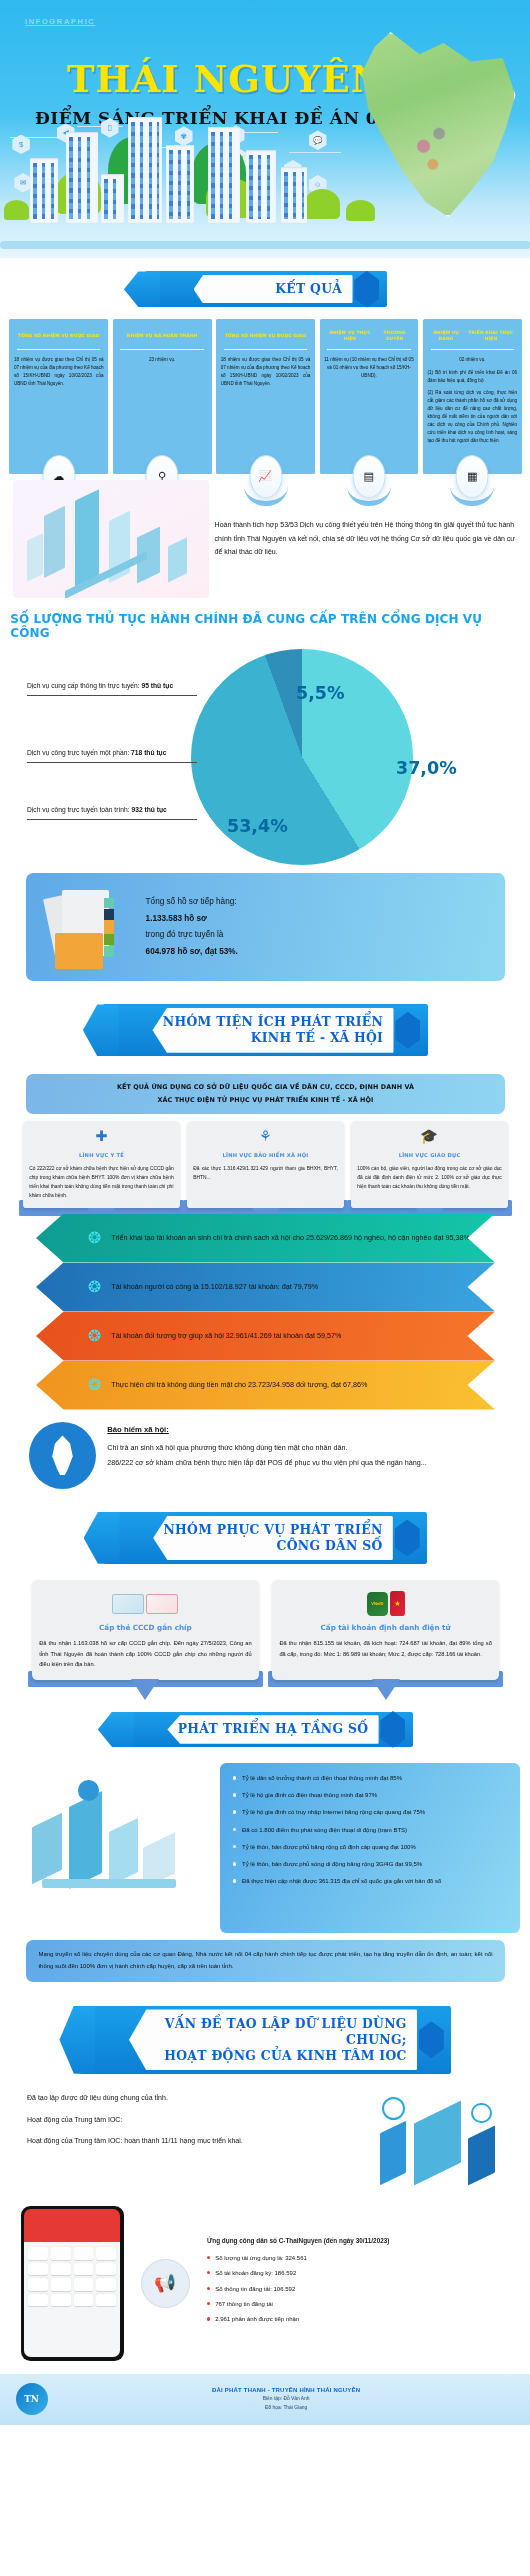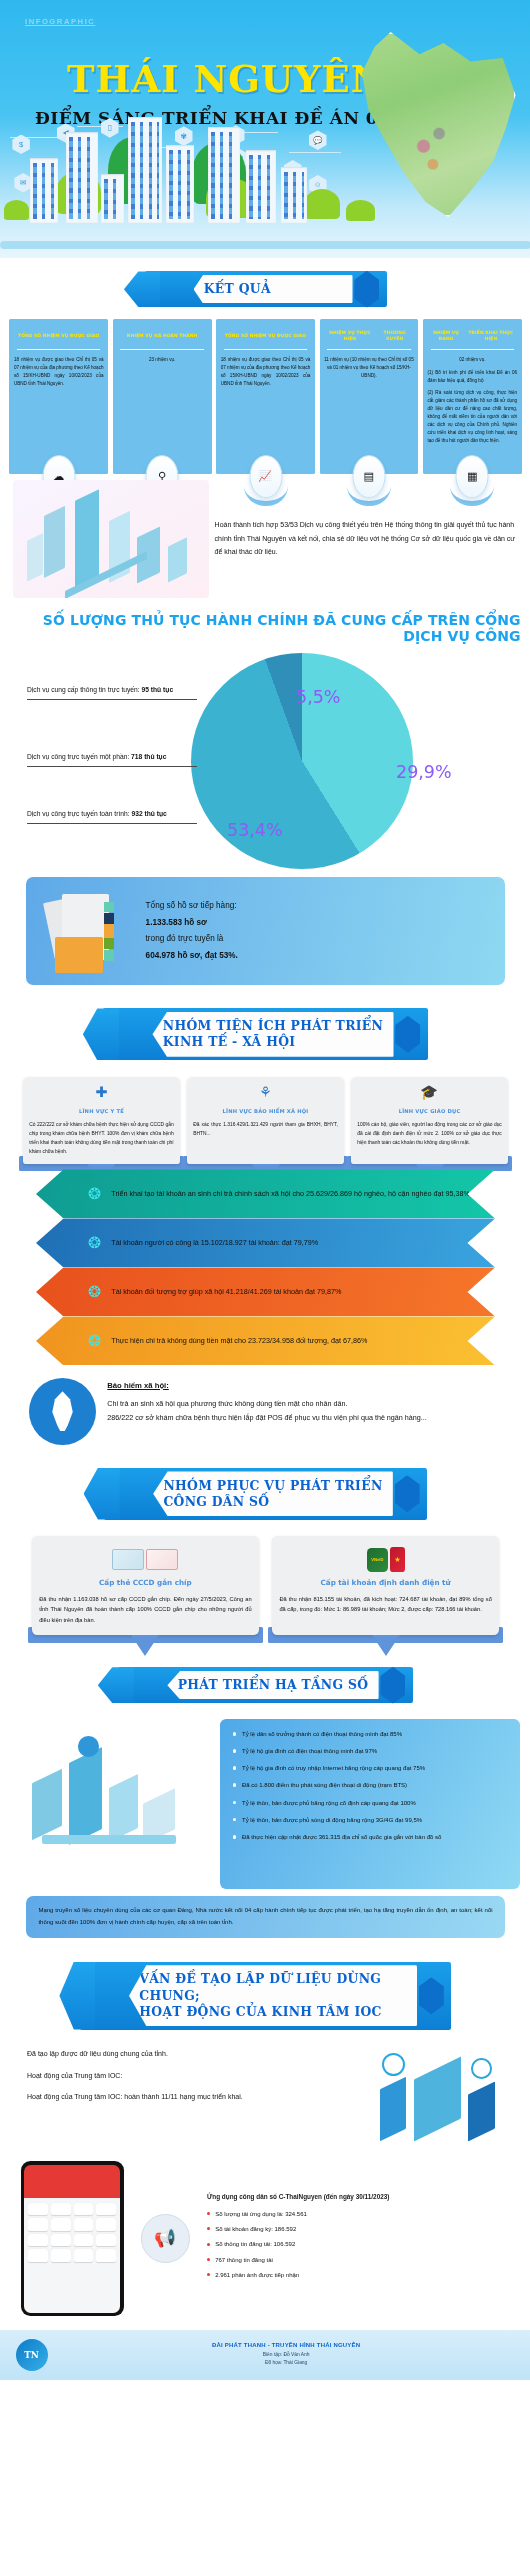--- a/index.html
+++ b/index.html
@@ -90,21 +90,21 @@
     background:linear-gradient(180deg,#1a9eea,#0c7fd4);
     padding:3.6px 34px 3.6px 49px; border-radius:2.1px;
   }
   .banner::before{
     content:""; position:absolute; left:-20.6px; top:0; width:36px; height:100%;
     background:linear-gradient(180deg,#1fa5ee,#0e83d8);
     clip-path:polygon(40% 0,100% 0,100% 100%,40% 100%,0 50%);
   }
   .banner-inner {
     background:#fdfdfd; border-radius:1.5px; padding:6.2px 10.3px;
-    text-align:left;
+    text-align:right;
     clip-path:polygon(6% 0,100% 0,100% 100%,6% 100%,0 50%);
   }
   .banner-inner h2 {
     font-family:"DejaVu Serif", serif;
     font-size:12.4px; font-weight:bold; color:#0b63d0; letter-spacing:0.3px;
     line-height:1.3;
   }
   .banner-knob{
     position:absolute; right:7.2px; top:50%; transform:translateY(-50%);
     width:25px; height:37px; background:#0c6fcb;
@@ -150,31 +150,31 @@
     border-radius:4.1px; overflow:hidden;
   }
   .iso {
     position:absolute; background:#bfe6f4; transform:skewY(-26deg);
     border-radius:1px;
   }
   .ps-text { font-size:7px; line-height:1.95; color:#111; }
 
   
   .pie-title {
-    text-align:right; color:#1ba3f0; font-weight:bold; font-size:14px;
+    text-align:left; color:#1ba3f0; font-weight:bold; font-size:12px;
     letter-spacing:0.1px; padding:14.4px 10.3px 4.1px;
     font-family:"DejaVu Sans", sans-serif;
   }
   .pie-area { position:relative; height:222px; margin-top:2.1px; }
   .pie {
     position:absolute; left:191px; top:2.6px; width:222px; height:216px;
     border-radius:50%;
   }
   .pie-lab {
-    position:absolute; font-size:17.5px; font-weight:normal; color:#8b5cf6;
+    position:absolute; font-size:17.5px; font-weight:bold; color:#0369a1;
     font-family:"DejaVu Sans", sans-serif;
   }
   .leg {
     position:absolute; left:27px; width:170px;
   }
   .leg p { font-size:6.7px; line-height:1.7; color:#111; }
   .leg p b { font-weight:bold; }
   .leg .bar { height:0.8px; background:#4a4a4a; margin-top:3.1px; width:100%; }
 
   
@@ -508,21 +508,21 @@
       <span class="iso" style="left:52px;top:91px;width:82px;height:8.2px;background:#7fc9e4"></span>
     </div>
     <div class="ps-text">Hoàn thành tích hợp 53/53 Dịch vụ công thiết yếu trên Hệ thống thông tin giải quyết thủ tục hành chính tỉnh Thái Nguyên và kết nối, chia sẻ dữ liệu với hệ thống Cơ sở dữ liệu quốc gia về dân cư để khai thác dữ liệu.</div>
   </div>
 
   <div class="pie-title">SỐ LƯỢNG THỦ TỤC HÀNH CHÍNH ĐÃ CUNG CẤP TRÊN CỔNG DỊCH VỤ CÔNG</div>
 
   <div class="pie-area">
     <div class="pie" style="background:conic-gradient(#5ed7e0 0deg 148deg, #3bb2d0 148deg 340deg, #2f8fb8 340deg 360deg)"></div>
     <div class="pie-lab" style="left:296px;top:37px">5,5%</div>
-    <div class="pie-lab" style="left:396px;top:112px">29,9%</div>
+    <div class="pie-lab" style="left:396px;top:112px">37,0%</div>
     <div class="pie-lab" style="left:227px;top:170px">53,4%</div>
 
     <div class="leg" style="top:34px">
       <p>
         <span>Dịch vụ cung cấp thông tin trực tuyến:</span>
         <b>95 thủ tục</b>
       </p>
       <div class="bar"></div>
     </div>
     <div class="leg" style="top:101px">
@@ -565,20 +565,24 @@
       <div class="banner-inner">
         <h2>
           <span>NHÓM TIỆN ÍCH PHÁT TRIỂN</span><br>
           <span>KINH TẾ - XÃ HỘI</span>
         </h2>
       </div>
       <span class="banner-knob"></span>
     </div>
   </div>
 
+  <div class="subbar">
+    <span>KẾT QUẢ ỨNG DỤNG CƠ SỞ DỮ LIỆU QUỐC GIA VỀ DÂN CƯ, CCCD, ĐỊNH DANH VÀ</span><br>
+    <span>XÁC THỰC ĐIỆN TỬ PHỤC VỤ PHÁT TRIỂN KINH TẾ - XÃ HỘI</span>
+  </div>
 
   <div class="f3">
     <div class="f3c">
       <div class="ico">✚</div>
       <h4>LĨNH VỰC Y TẾ</h4>
       <p>Có 222/222 cơ sở khám chữa bệnh thực hiện sử dụng CCCD gắn chip trong khám chữa bệnh BHYT. 100% đơn vị khám chữa bệnh triển khai thanh toán không dùng tiền mặt trong thanh toán chi phí khám chữa bệnh.</p>
       <span class="band"></span>
       <span class="tail"></span>
     </div>
     <div class="f3c">
@@ -602,21 +606,21 @@
     <div class="arw t">
       <span class="gear">❂</span>
       <p>Triển khai tạo tài khoản an sinh chi trả chính sách xã hội cho 25.629/26.869 hộ nghèo, hộ cận nghèo đạt 95,38%</p>
     </div>
     <div class="arw b">
       <span class="gear">❂</span>
       <p>Tài khoản người có công là 15.102/18.927 tài khoản: đạt 79,79%</p>
     </div>
     <div class="arw o">
       <span class="gear">❂</span>
-      <p>Tài khoản đối tượng trợ giúp xã hội 41.218/41.269 tài khoản đạt 79,87%</p>
+      <p>Tài khoản đối tượng trợ giúp xã hội 32.961/41.269 tài khoản đạt 59,57%</p>
     </div>
     <div class="arw y">
       <span class="gear">❂</span>
       <p>Thực hiện chi trả không dùng tiền mặt cho 23.723/34.958 đối tượng, đạt 67,86%</p>
     </div>
   </div>
 
   <div class="bh">
     <div class="bh-logo">
       <span class="leaf"></span>

